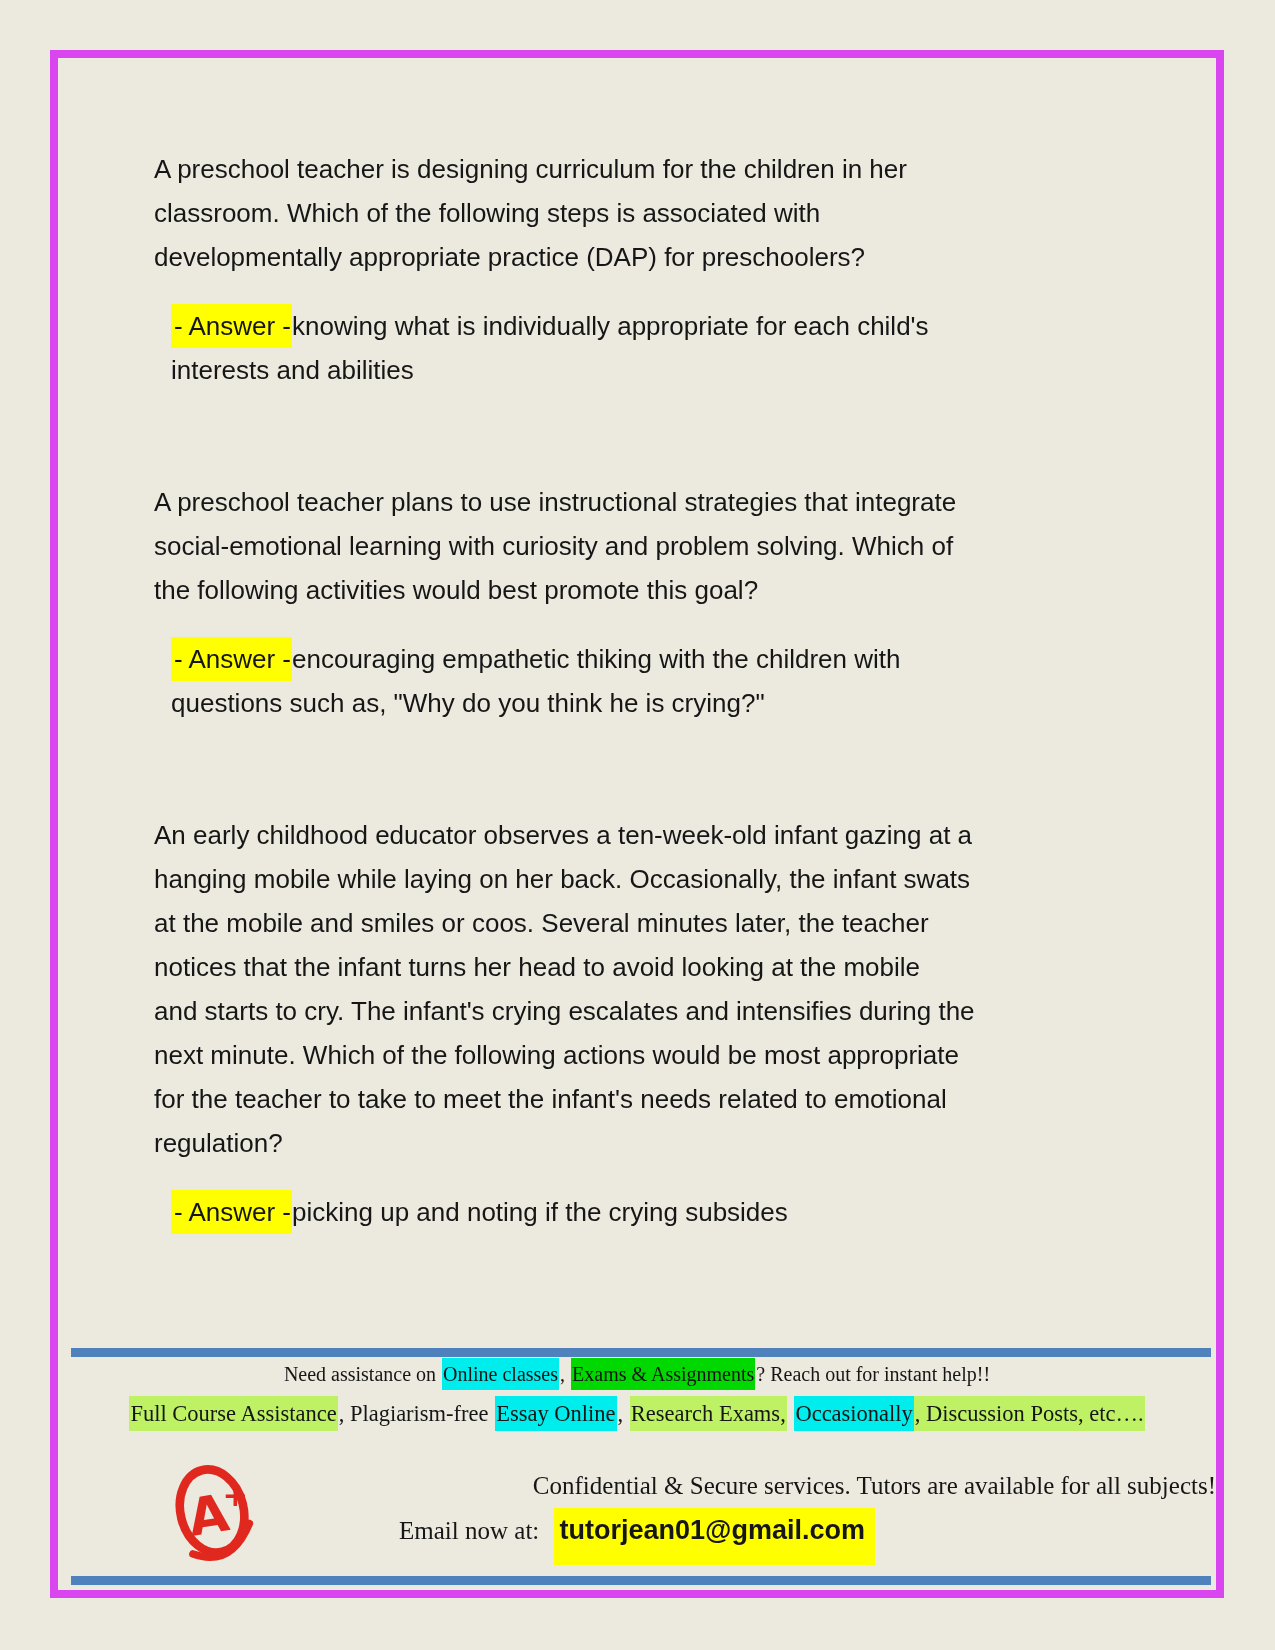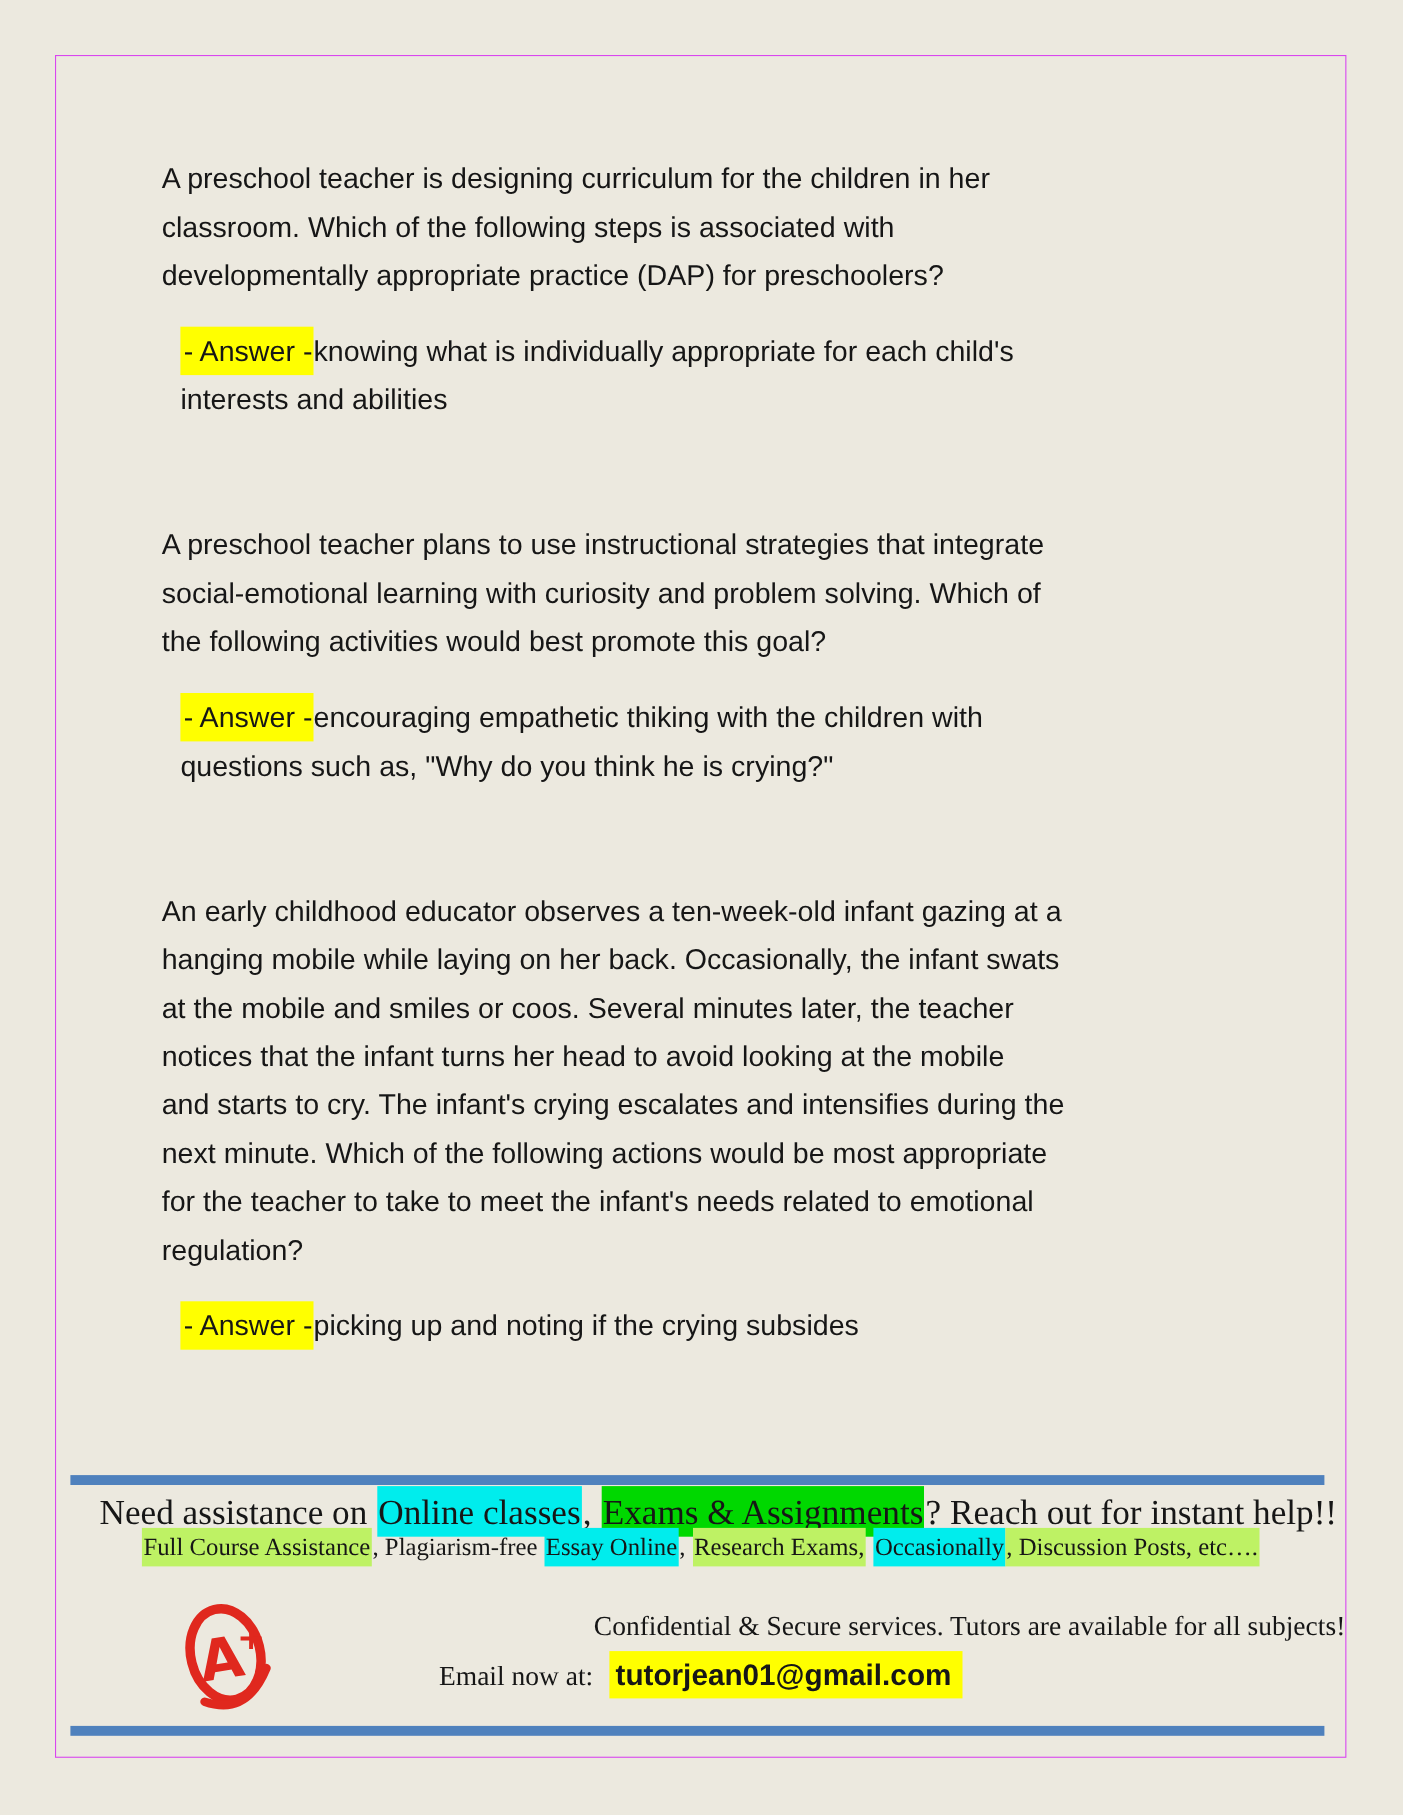--- a/index.html
+++ b/index.html
@@ -5,21 +5,21 @@
   html,body{margin:0;padding:0;}
   body{
     width:1275px;height:1650px;position:relative;
     background:#ece9df;
     font-family:"Liberation Sans",sans-serif;
     color:#161616;
     overflow:hidden;
   }
   .page-border{
     position:absolute;left:50px;top:50px;width:1174px;height:1548px;
-    border:1px solid #d946ef;box-sizing:border-box;
+    border:8px solid #d946ef;box-sizing:border-box;
     background:#ece9df;
   }
   
   .qa-content{position:absolute;left:96px;top:89px;width:1034px;}
   .question{
     white-space:pre-line;
     font-size:26px;line-height:44px;
     margin:0 0 25px 0;
   }
   .answer{font-size:26px;line-height:44px;margin:0 0 88px 17px;}
@@ -32,39 +32,39 @@
   
   .rule{position:absolute;left:13px;width:1140px;height:9px;background:#4f81bd;}
   .rule-top{top:1290px;}
   .rule-bottom{top:1518px;}
   
   .footer-line{
     position:absolute;left:0;width:100%;text-align:center;
     font-family:"Liberation Serif",serif;
     white-space:nowrap;
   }
-  .footer-line1{top:1305px;font-size:32px;padding-left:16px;}
+  .footer-line1{top:1305px;font-size:20px;}
   .footer-line2{top:1343px;font-size:22.5px;}
   .footer-line span{padding:5px 1px;}
   
   .logo{position:absolute;left:112px;top:1398px;width:86px;height:110px;}
   
   .confidential{
     position:absolute;left:0;width:100%;top:1414px;text-align:right;
     font-family:"Liberation Serif",serif;font-size:25px;
   }
   .email-line{
     position:absolute;left:0;width:100%;top:1457px;text-align:center;
     font-family:"Liberation Serif",serif;font-size:25px;
   }
   .email-address{
     font-family:"Liberation Sans",sans-serif;
     font-weight:bold;font-size:27px;
     background:#ffff00;
-    padding:7px 10px 6px 6px;margin-left:8px;
+    padding:7px 10px 20px 6px;margin-left:8px;
   }
 </style>
 </head>
 <body>
 
 <div class="page-border">
 
   <div class="qa-content">
 
     <section class="qa-block">

